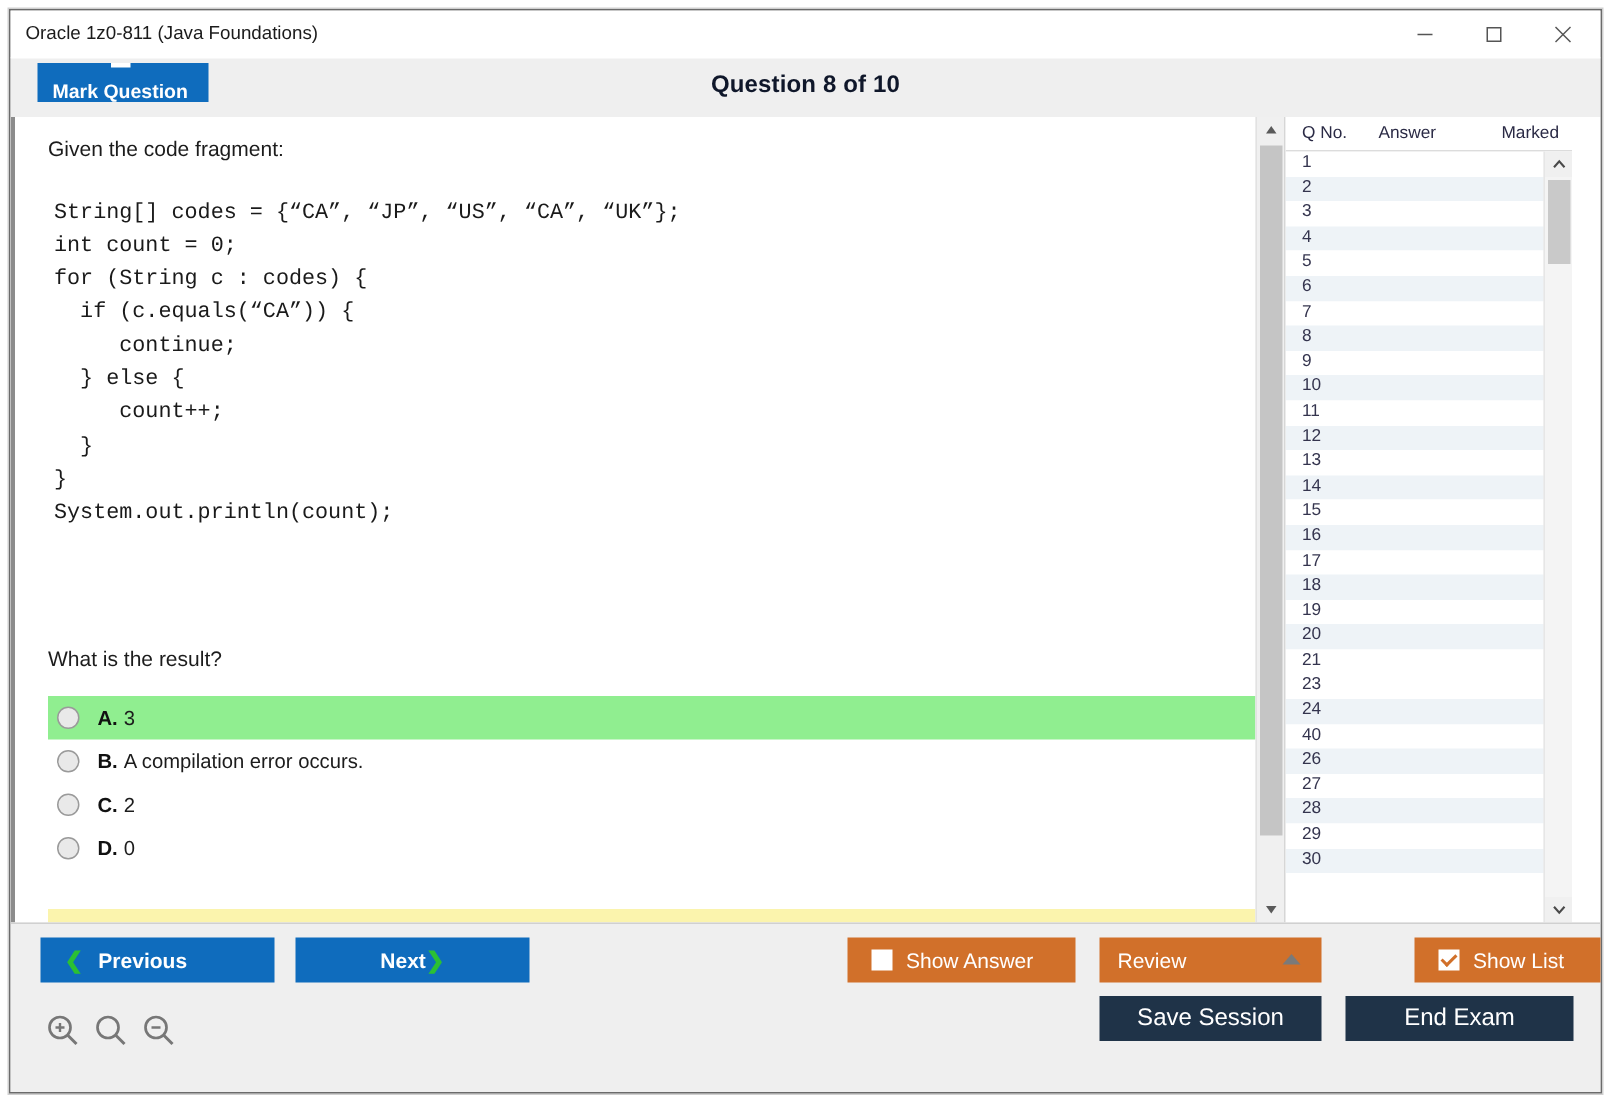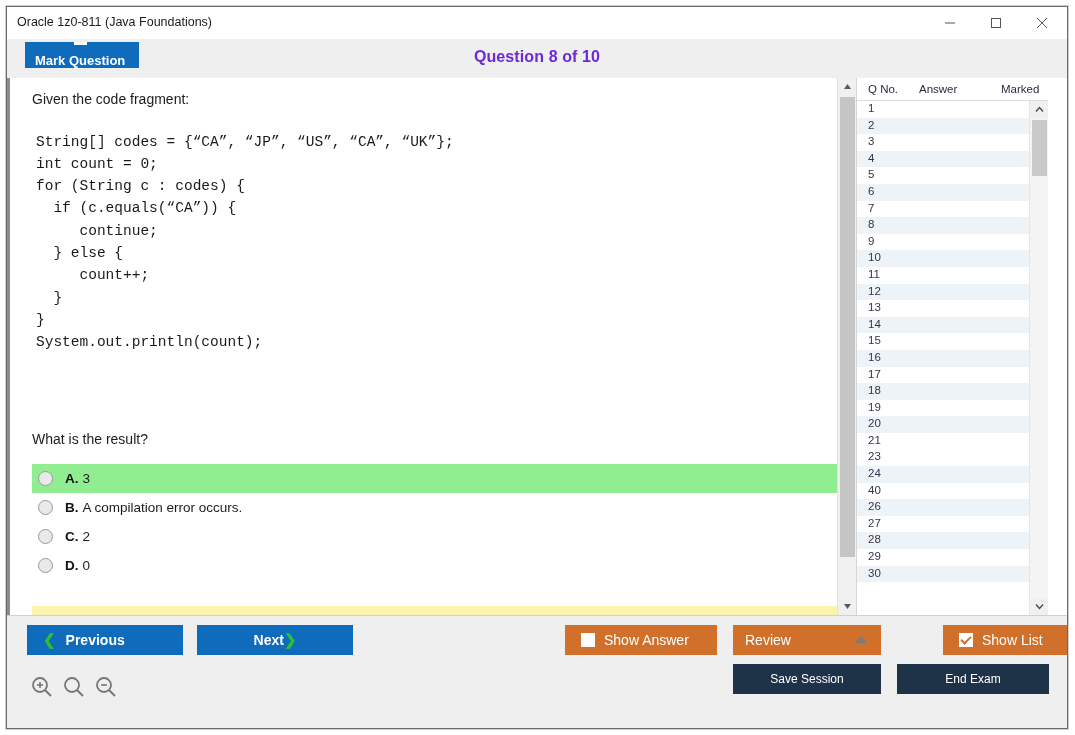--- a/index.html
+++ b/index.html
@@ -71,21 +71,21 @@
     width: 13px; height: 13px;
     background: #ffffff;
     display: inline-block;
   }
   #question-counter {
     position: absolute;
     left: 0; right: 0; top: 9px;
     text-align: center;
     font-size: 16px;
     font-weight: bold;
-    color: #6d28d9;
+    color: #0f172a;
     letter-spacing: .1px;
   }
 
   
   #main {
     position: relative;
     height: 537px;
     background: #ffffff;
   }
 
@@ -289,21 +289,21 @@
     border-right: 6px solid transparent;
     border-bottom: 7px solid #7a7a7a;
   }
 
   .dark-btn {
     position: absolute;
     top: 48px; height: 30px;
     background: #1f3348;
     color: #ffffff;
     border: none;
-    font-size: 12px;
+    font-size: 16px;
     display: flex; align-items: center; justify-content: center;
     cursor: pointer;
   }
   #save-session-btn { left: 726px; width: 148px; }
   #end-exam-btn { left: 890px; width: 152px; }
 </style>
 </head>
 <body>
 
 <div id="app-window">

